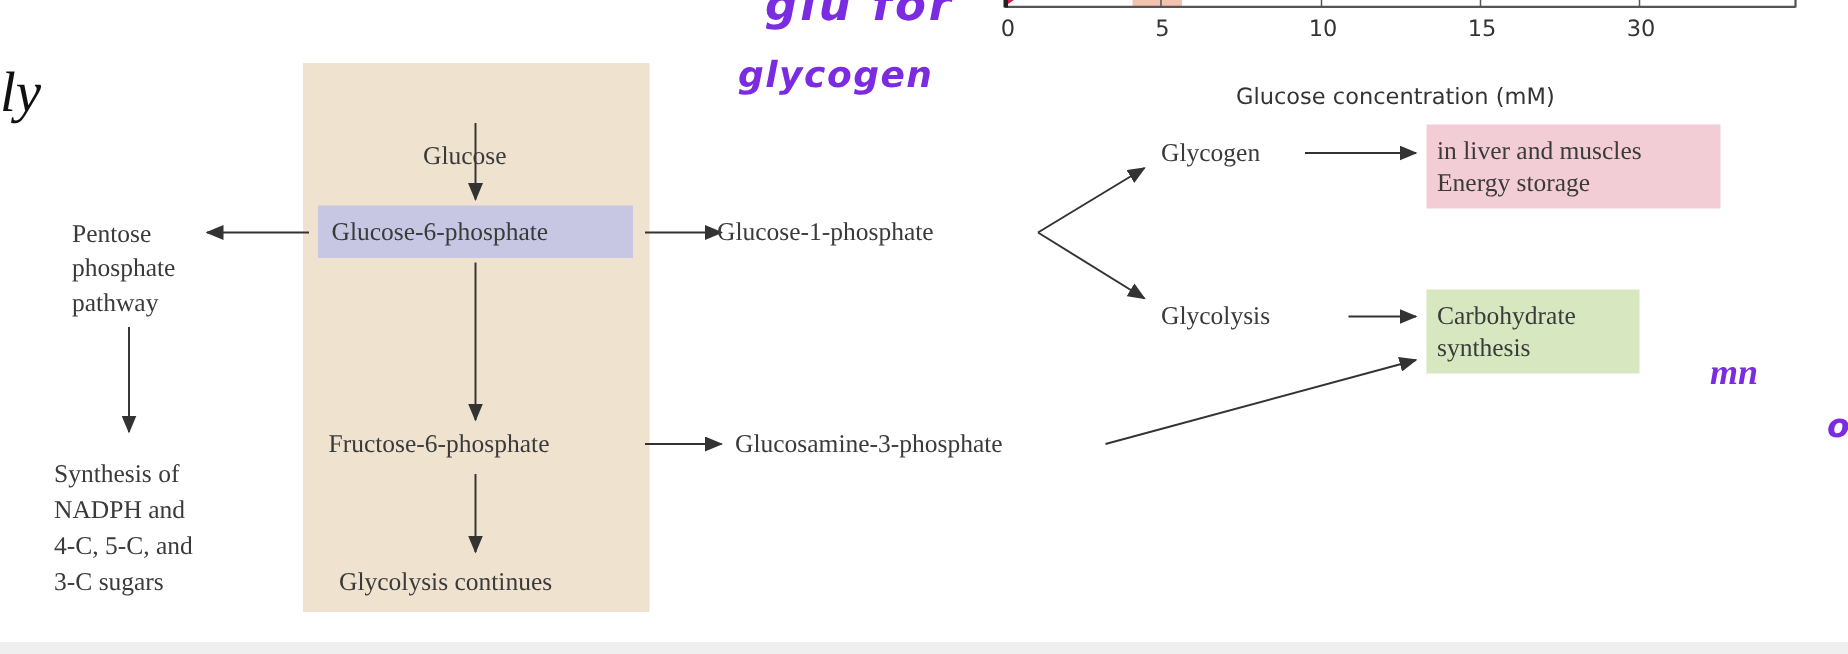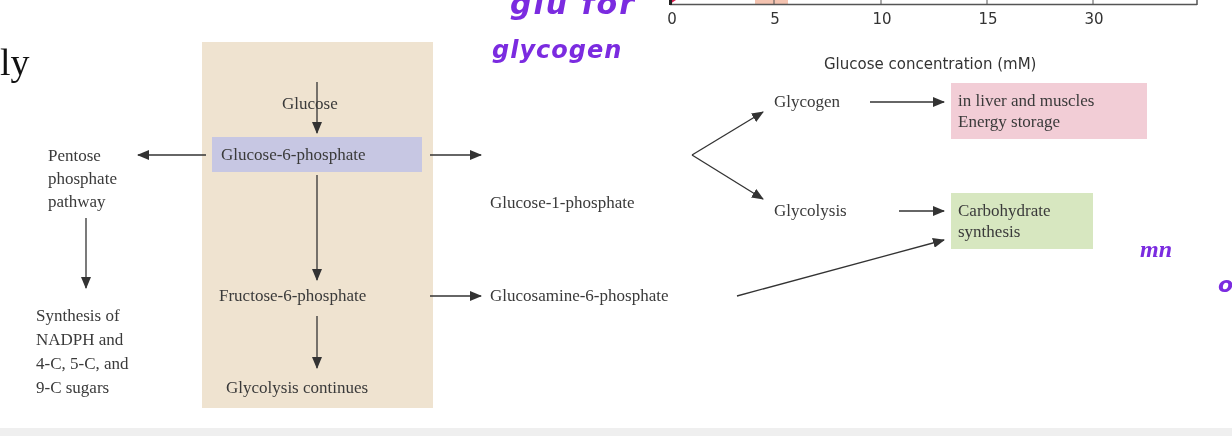--- a/index.html
+++ b/index.html
@@ -10,21 +10,21 @@
     color: #333;
   }
   .serif { font-family: "Liberation Serif", "DejaVu Serif", serif; }
   .sans { font-family: "DejaVu Sans", "Liberation Sans", sans-serif; }
   .lbl { position: absolute; font-size: 17px; line-height: 20px; color: #3a3a3a; white-space: nowrap; }
   .tanbox { position: absolute; left: 202px; top: 42px; width: 231px; height: 366px; background: #efe3d0; }
   .purplebox { position: absolute; left: 212px; top: 137px; width: 210px; height: 35px; background: #c7c7e3; }
   .pinkbox { position: absolute; left: 951px; top: 83px; width: 196px; height: 56px; background: #f2cdd6; }
   .greenbox { position: absolute; left: 951px; top: 193px; width: 142px; height: 56px; background: #d7e7c0; }
   .bottom-band { position: absolute; left: 0; top: 428px; width: 1232px; height: 8px; background: #efefef; }
-  .heading-frag { position: absolute; left: 0; top: 40px; font-size: 38px; color: #111; }
+  .heading-frag { position: absolute; left: 0; top: 40px; font-size: 38px; color: #111; font-style: italic; }
   .tick-label { position: absolute; top: 10px; font-size: 15px; color: #333; transform: translateX(-50%); }
   .axis-title { position: absolute; top: 43px; left: 824px; font-size: 15px; color: #333; margin-top: 12px; }
   .handwriting { position: absolute; color: #7b2be0; font-family: "DejaVu Sans", sans-serif; font-weight: bold; font-style: italic; }
   svg.overlay { position: absolute; left: 0; top: 0; }
 </style>
 </head>
 <body>
 
 <div class="heading-frag serif">ly</div>
 
@@ -100,25 +100,25 @@
 <div class="lbl" style="left:48px; top:144px; line-height:23px;">
   <div>Pentose</div>
   <div>phosphate</div>
   <div>pathway</div>
 </div>
 
 <div class="lbl" style="left:36px; top:304px; line-height:24px;">
   <div>Synthesis of</div>
   <div>NADPH and</div>
   <div>4-C, 5-C, and</div>
-  <div>9-C sugars</div>
+  <div>3-C sugars</div>
 </div>
 
-<div class="lbl" style="left:490px; top:145px;margin-top:48px;">Glucose-1-phosphate</div>
-<div class="lbl" style="left:490px; top:286px;">Glucosamine-6-phosphate</div>
+<div class="lbl" style="left:478px; top:145px;">Glucose-1-phosphate</div>
+<div class="lbl" style="left:490px; top:286px;">Glucosamine-3-phosphate</div>
 <div class="lbl" style="left:774px; top:92px;">Glycogen</div>
 <div class="lbl" style="left:774px; top:201px;">Glycolysis</div>
 
 <div class="lbl" style="left:958px; top:90px; line-height:21px;">
   <div>in liver and muscles</div>
   <div>Energy storage</div>
 </div>
 <div class="lbl" style="left:958px; top:200px; line-height:21px;">
   <div>Carbohydrate</div>
   <div>synthesis</div>

